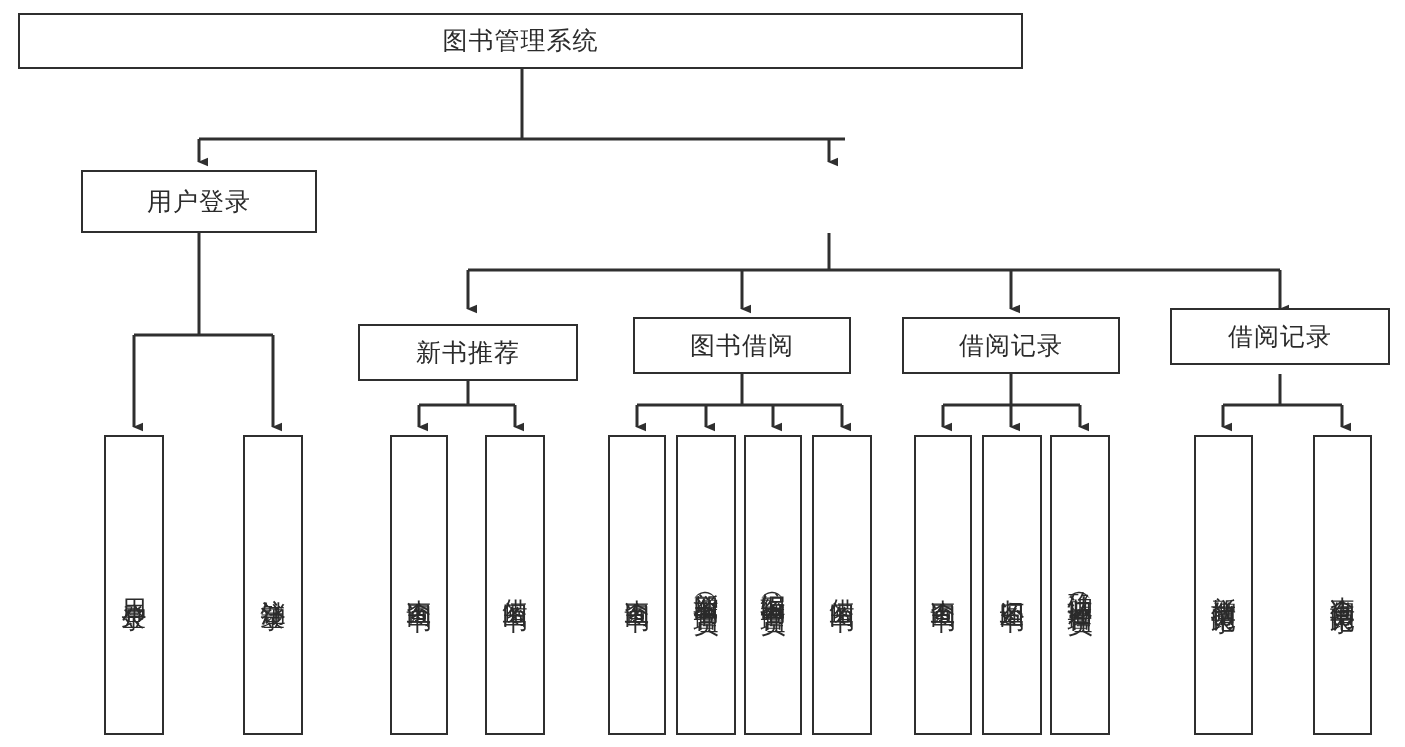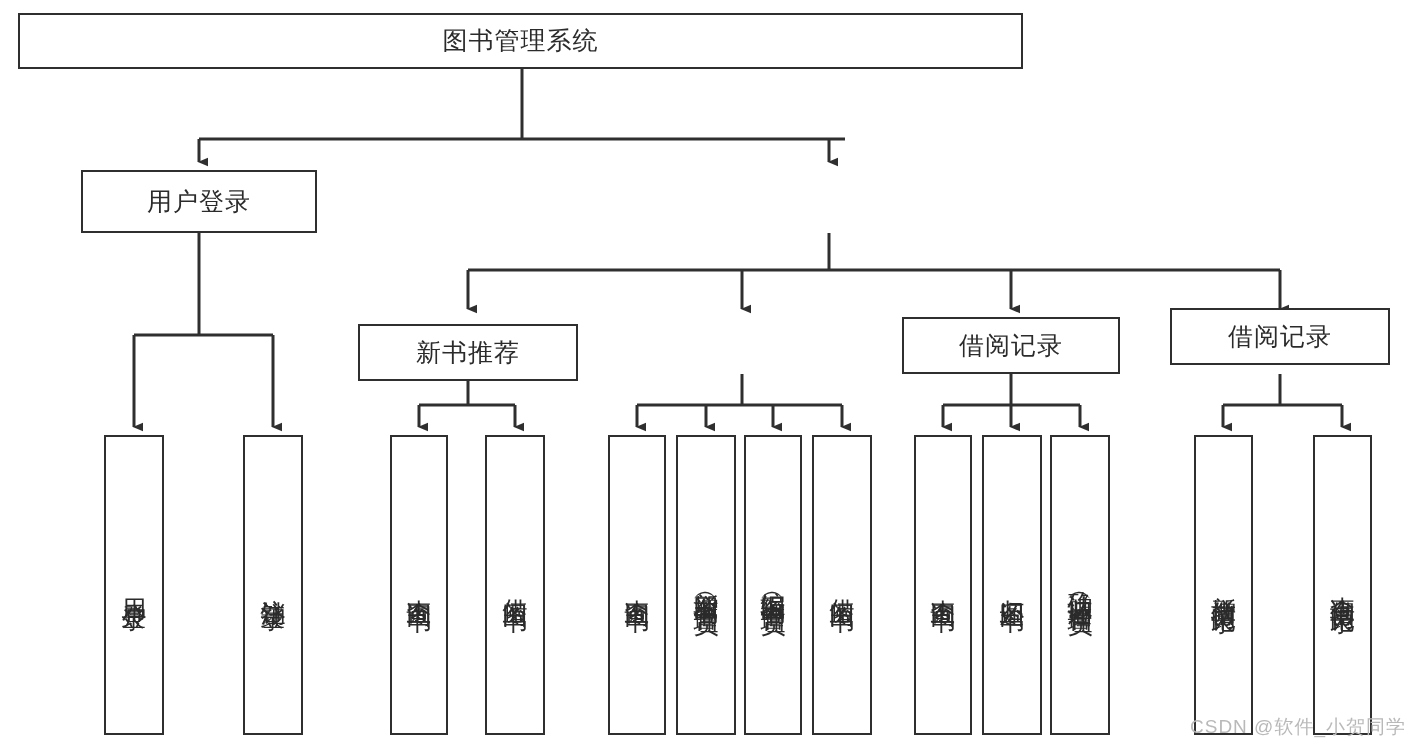--- a/index.html
+++ b/index.html
@@ -120,20 +120,23 @@
       <span>图书管理系统</span>
     </div>
 
   <div class="node h" style="left: 81px; top: 170px; width: 236px; height: 63px;">
       <span>用户登录</span>
     </div>
 
   <div class="node h" style="left: 358px; top: 324px; width: 220px; height: 57px;">
       <span>新书推荐</span>
     </div>
+  <div class="node h" style="left: 633px; top: 317px; width: 218px; height: 57px;">
+      <span>图书借阅</span>
+    </div>
   <div class="node h" style="left: 902px; top: 317px; width: 218px; height: 57px;">
       <span>借阅记录</span>
     </div>
   <div class="node h" style="left: 1170px; top: 308px; width: 220px; height: 57px;">
       <span>借阅记录</span>
     </div>
 
   <div class="node v" style="left: 104px; top: 435px; width: 60px; height: 300px;">
     <span class="vtext">用户登录</span>
     </div>
@@ -167,15 +170,14 @@
   <div class="node v" style="left: 1050px; top: 435px; width: 60px; height: 300px;">
     <span class="vtext">确认归还（管理员）</span>
     </div>
   <div class="node v" style="left: 1194px; top: 435px; width: 59px; height: 300px;">
     <span class="vtext">新增借阅记录</span>
     </div>
   <div class="node v" style="left: 1313px; top: 435px; width: 59px; height: 300px;">
     <span class="vtext">查询借阅记录</span>
     </div>
 
-  <div class="watermark" style="left: 1190px; top: 714px;">CSDN @软件_小贺同学</div>
 
 </div>
 
 </body></html>

